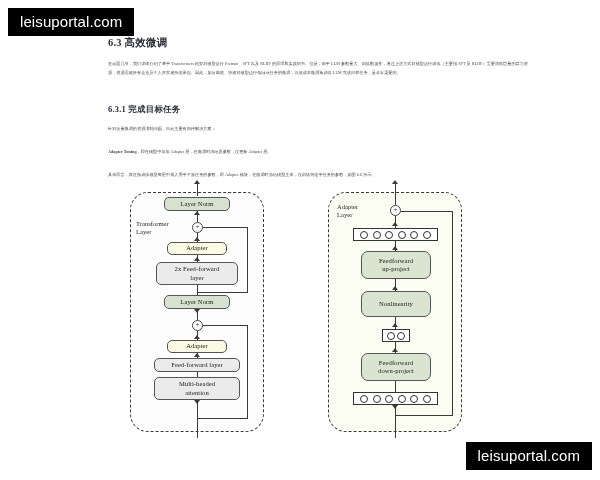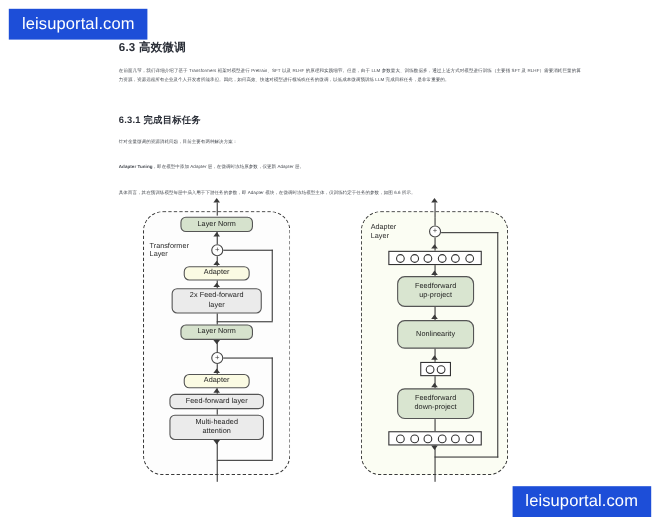--- a/index.html
+++ b/index.html
@@ -11,38 +11,39 @@
     height: 480px;
     background: #ffffff;
     font-family: "Liberation Sans", sans-serif;
     overflow: hidden;
     position: relative;
   }
 
   
   .watermark {
     position: absolute;
-    background: #1d4ed8;
+    background: #000000;
     color: #ffffff;
     font-size: 15px;
     letter-spacing: 0.1px;
     padding: 6px 12px 7px 12px;
     line-height: 1;
     white-space: nowrap;
     z-index: 50;
   }
   .watermark.top-left { left: 8px; top: 8px; }
   .watermark.bottom-right { right: 8px; bottom: 10px; }
 
   
   .page {
     position: absolute;
     left: 0; top: 0;
     width: 600px; height: 480px;
     box-sizing: border-box;
+    font-family: Liberation Serif, serif;
   }
   .content {
     position: absolute;
     left: 108px;
     top: 36px;
     width: 420px;
   }
   h2.sec-title {
     font-size: 10.5px;
     font-weight: bold;

